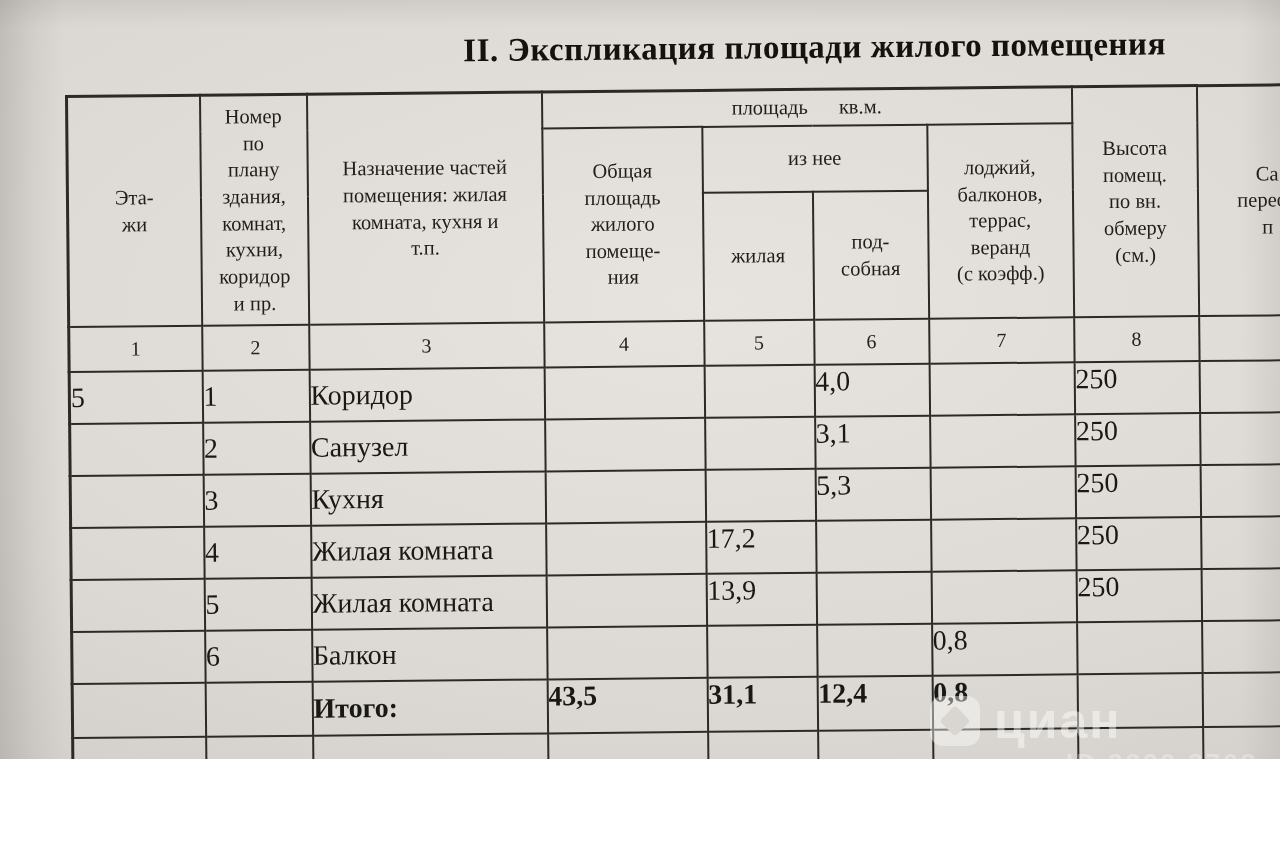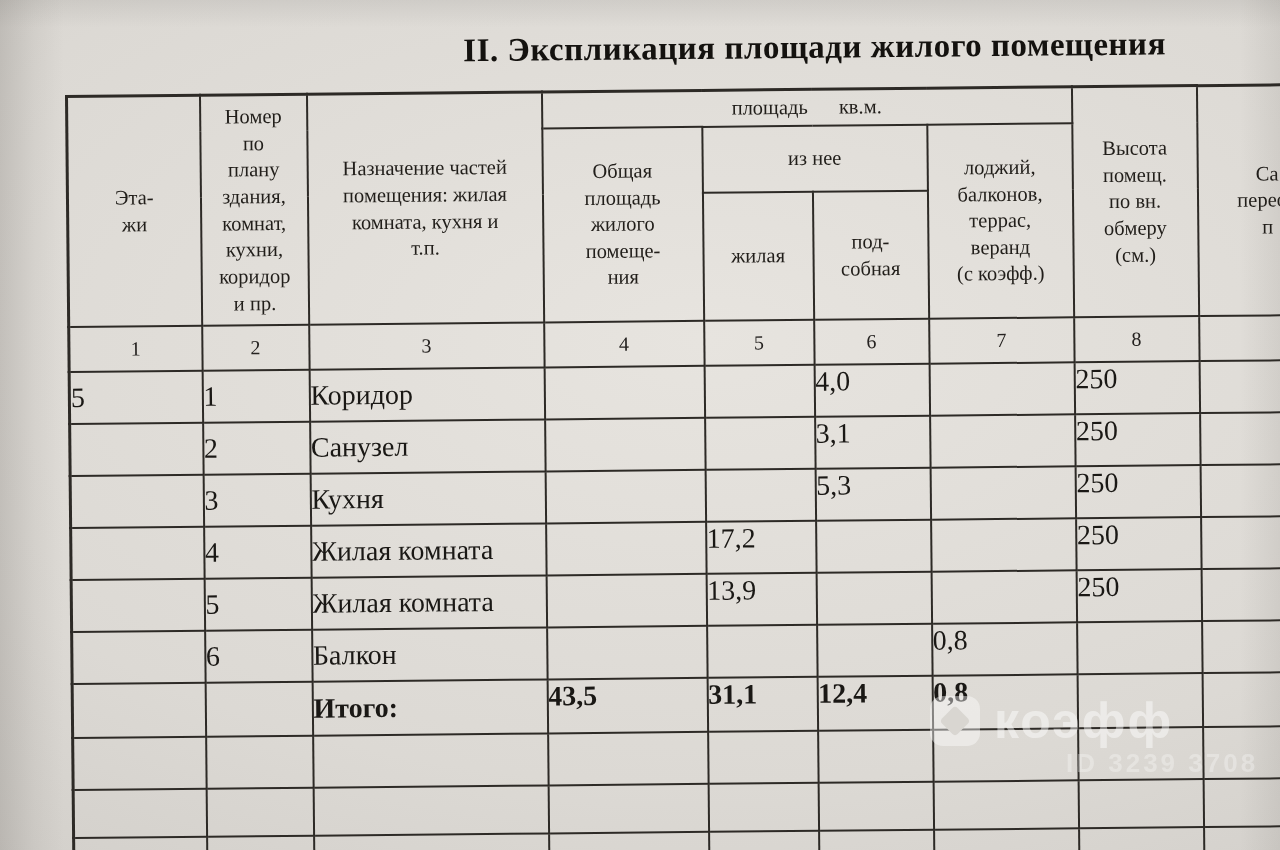--- a/index.html
+++ b/index.html
@@ -1,18 +1,18 @@
 <!DOCTYPE html>
 <html><head>
 <meta charset="utf-8">
 <style>
   html,body{margin:0;padding:0;}
   .page{
     position:relative;
-    width:1280px;height:850px;
+    width:1280px;height:759px;
     overflow:hidden;
     background:
       linear-gradient(90deg, rgba(85,80,75,0.20) 0px, rgba(85,80,75,0.07) 34px, rgba(0,0,0,0) 64px),
       linear-gradient(180deg, rgba(80,78,75,0.10) 0px, rgba(0,0,0,0) 28px),
       linear-gradient(270deg, rgba(85,80,75,0.10) 0px, rgba(0,0,0,0) 40px),
       radial-gradient(120% 95% at 55% 40%, #e7e4df 0%, #dcd9d4 55%, #cbc8c3 100%);
     font-family:"Liberation Serif","DejaVu Serif",serif;
     color:#1c1a17;
   }
   .rot{
@@ -284,17 +284,17 @@
             <td></td>
             <td></td>
       </tr>
     </tbody>
       </table>
   </div>
 
   <div class="watermark">
     <div class="wm-row">
       <div class="wm-logo"></div>
-      <div class="wm-brand">коэфф</div>
+      <div class="wm-brand">циан</div>
     </div>
     <div class="wm-id">ID 3239 3708</div>
   </div>
 </div>
 
 </body></html>

